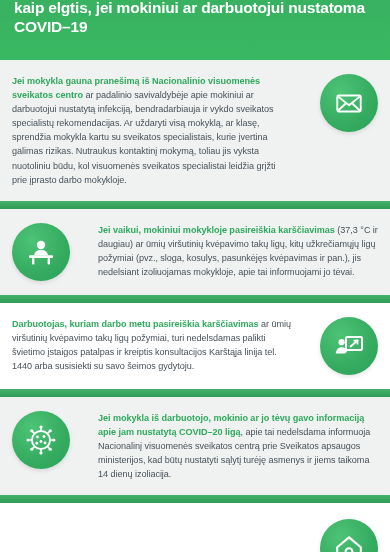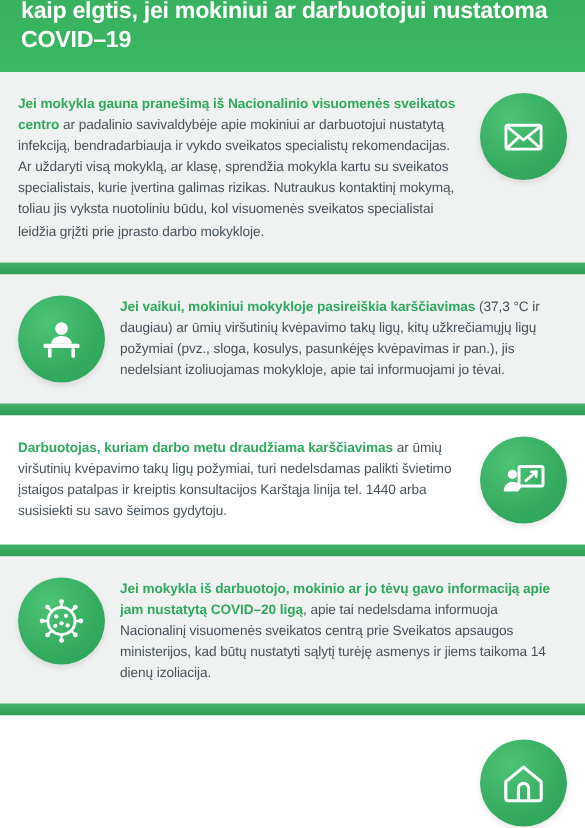--- a/index.html
+++ b/index.html
@@ -18,21 +18,21 @@
     width: 390px;
     height: 552px;
     background: #ffffff;
   }
 
   
   .header {
     background: #3cb464;
     background: linear-gradient(180deg, #38b160 0%, #3ab862 100%);
     padding: 0 14px 10px 14px;
-    height: 48px;
+    height: 60px;
     display: flex;
     align-items: flex-start;
     justify-content: flex-start;
   }
   .header-title {
     color: #ffffff;
     font-size: 15.5px;
     font-weight: bold;
     line-height: 1.25;
     letter-spacing: -0.2px;
@@ -45,21 +45,21 @@
     height: 8px;
     background: #36a65c;
     background: linear-gradient(180deg, #45b36c 0%, #2f9b55 100%);
   }
 
   
   .section {
     display: flex;
     align-items: flex-start;
     padding: 14px 12px 14px 12px;
-    gap: 10px;
+    gap: 28px;
   }
   .section.bg-light { background: #f0f2f1; }
   .section.bg-white { background: #ffffff; }
   .section.icon-left { flex-direction: row; }
   .section.icon-right { flex-direction: row-reverse; }
 
   .txt {
     flex: 1 1 auto;
     font-size: 9.1px;
     line-height: 1.55;
@@ -133,21 +133,21 @@
     <div class="icon-badge">
       <svg width="32" height="32" viewBox="0 0 32 32" fill="none" aria-hidden="true">
         <rect x="13" y="7" width="16" height="13" rx="1.2" stroke="#ffffff" stroke-width="2"></rect>
         <path d="M17.5 16.5 L24.5 10.5" stroke="#ffffff" stroke-width="1.8" stroke-linecap="round"></path>
         <path d="M24.6 10.4 L21.3 10.6 M24.6 10.4 L24.4 13.7" stroke="#ffffff" stroke-width="1.8" stroke-linecap="round"></path>
         <circle cx="8.6" cy="12.2" r="3.1" fill="#ffffff"></circle>
         <path d="M2.8 23.6 C2.8 19.7 5.4 17.2 8.8 17.2 C11.6 17.2 13.6 18.6 14.6 20.6 L12.4 23.6 Z" fill="#ffffff"></path>
       </svg>
     </div>
     <div class="txt">
-      <b>Darbuotojas, kuriam darbo metu draudžiama karščiavimas</b><span> ar ūmių viršutinių kvėpavimo takų ligų požymiai, turi nedelsdamas palikti švietimo įstaigos patalpas ir kreiptis konsultacijos Karštąja linija tel. 1440 arba susisiekti su savo šeimos gydytoju.</span>
+      <b>Darbuotojas, kuriam darbo metu pasireiškia karščiavimas</b><span> ar ūmių viršutinių kvėpavimo takų ligų požymiai, turi nedelsdamas palikti švietimo įstaigos patalpas ir kreiptis konsultacijos Karštąja linija tel. 1440 arba susisiekti su savo šeimos gydytoju.</span>
     </div>
   </div>
 
   <div class="divider"></div>
 
   <div class="section bg-light icon-left">
     <div class="icon-badge">
       <svg width="34" height="34" viewBox="0 0 36 36" fill="none" aria-hidden="true">
         <circle cx="18" cy="18" r="9.6" stroke="#ffffff" stroke-width="2"></circle>
         <circle cx="14.3" cy="14.8" r="1.5" fill="#ffffff"></circle>

